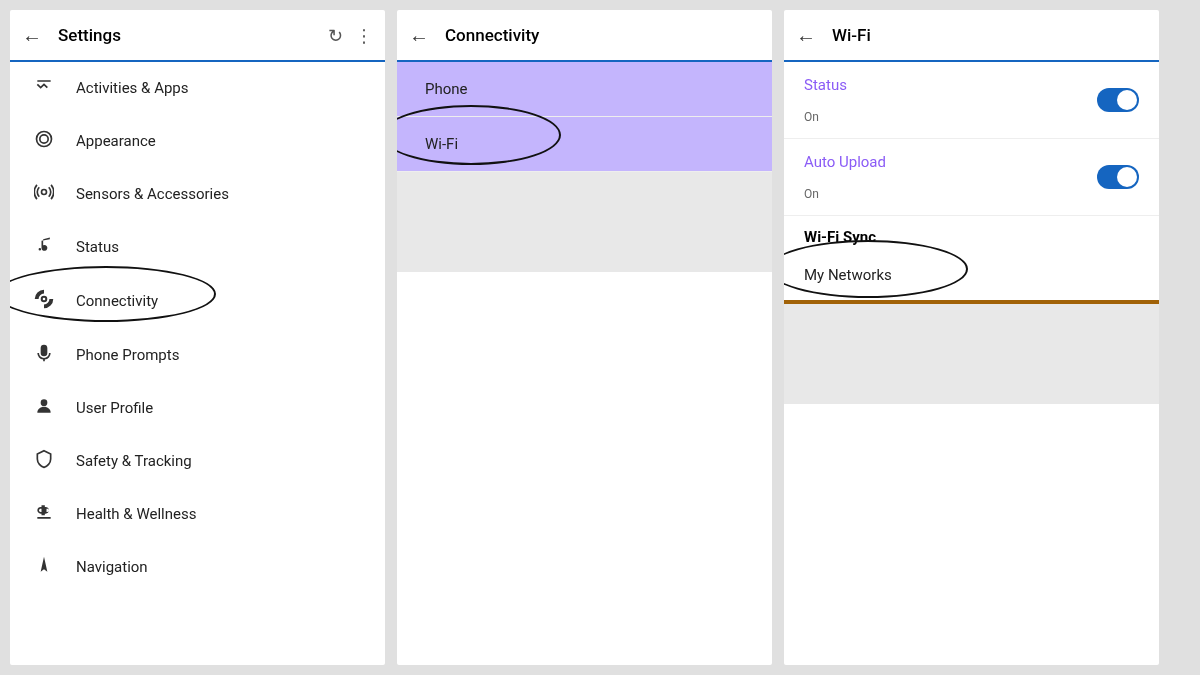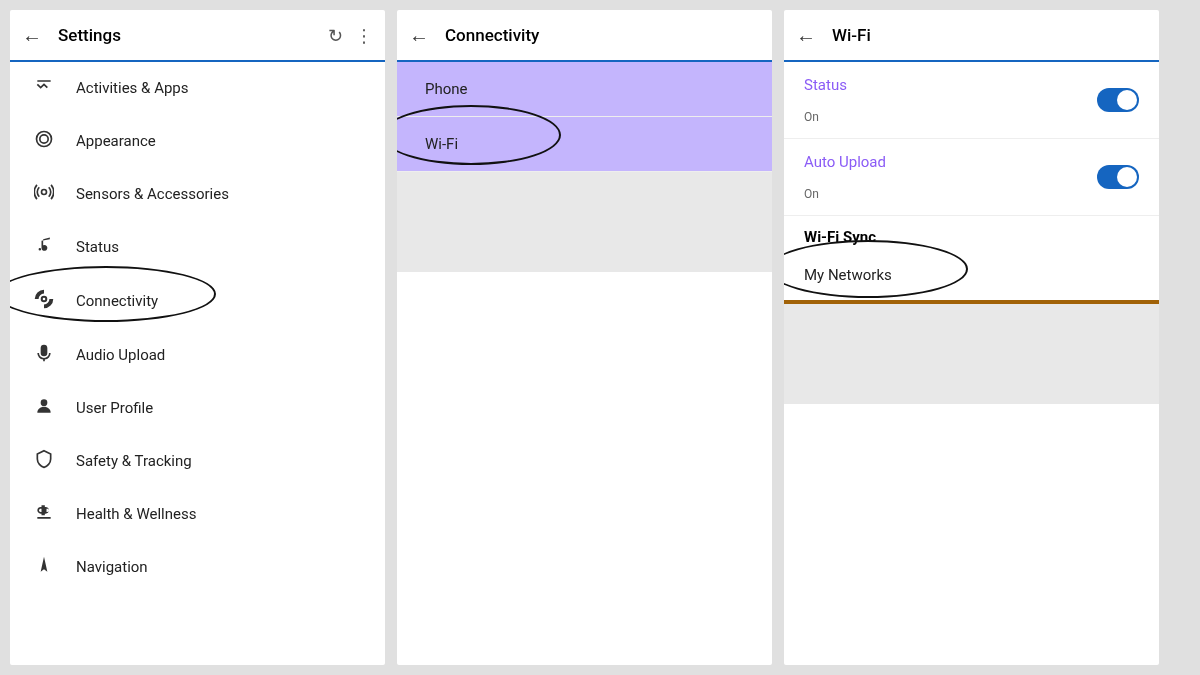--- a/index.html
+++ b/index.html
@@ -276,21 +276,21 @@
 
         <div style="position:absolute; left:-14px; top:-8px; width:220px; height:56px; border:2.5px solid #111; border-radius:50%; pointer-events:none;"></div>
       </div>
 
       <div class="settings-item">
         <span class="item-icon">
           <svg width="20" height="20" viewBox="0 0 24 24" fill="#333">
               <path d="M12 2a4 4 0 0 1 4 4v6a4 4 0 0 1-8 0V6a4 4 0 0 1 4-4zm-6 10a6 6 0 0 0 12 0h2a8 8 0 0 1-7 7.93V22h-2v-2.07A8 8 0 0 1 4 12h2z"></path>
             </svg>
         </span>
-        <span class="item-label">Audio Upload</span>
+        <span class="item-label">Phone Prompts</span>
       </div>
 
       <div class="settings-item">
         <span class="item-icon">
           <svg width="20" height="20" viewBox="0 0 24 24" fill="#333">
               <circle cx="12" cy="8" r="4"></circle>
               <path d="M4 20c0-4 3.6-7 8-7s8 3 8 7"></path>
             </svg>
         </span>
         <span class="item-label">User Profile</span>

